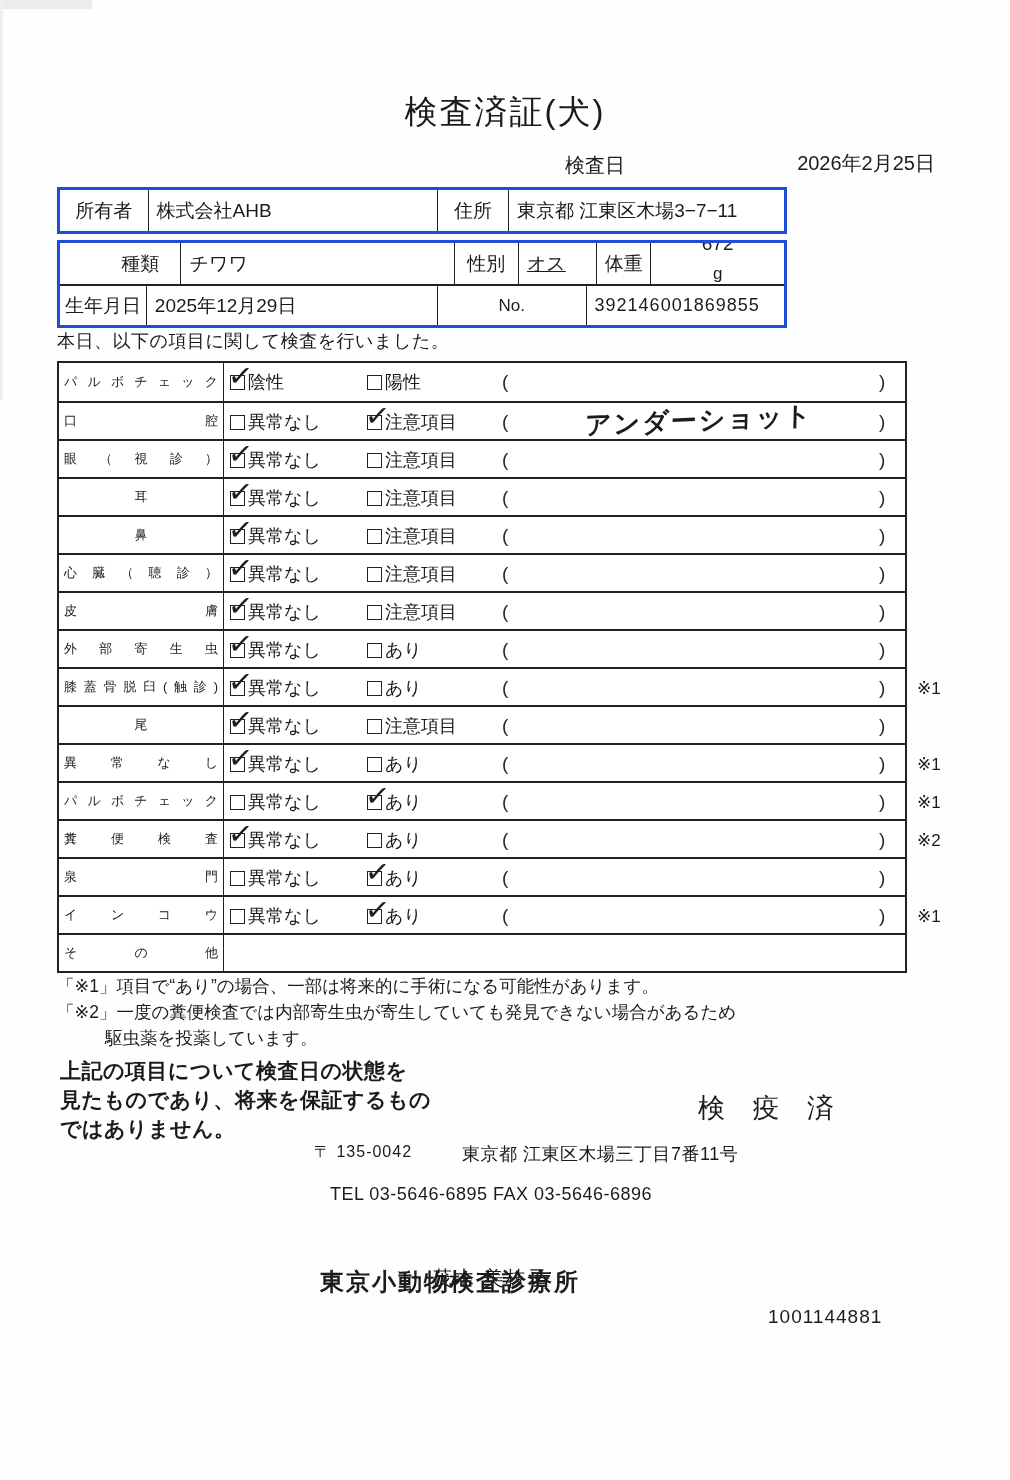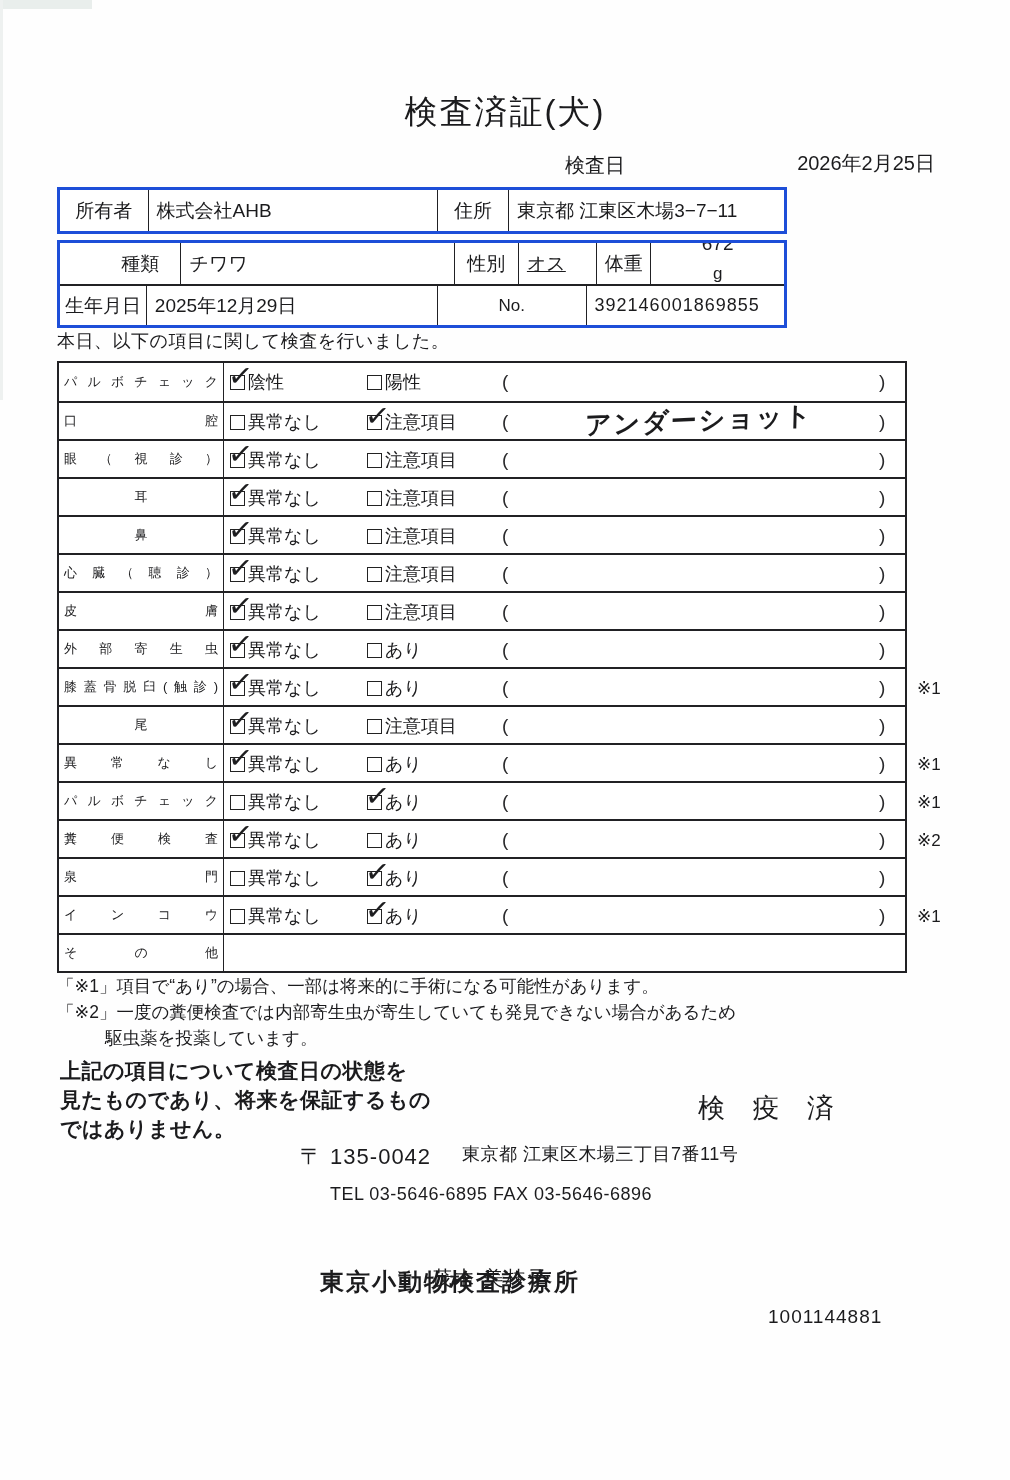--- a/index.html
+++ b/index.html
@@ -48,21 +48,21 @@
         font-size:26px;font-weight:700;letter-spacing:2px;transform:rotate(-2.5deg) skewX(-4deg);color:#1b1b1d;}
   .rowmark{position:absolute;left:858px;top:0;height:38px;display:flex;align-items:center;font-size:17px;white-space:nowrap;}
 
   .footnotes{left:57px;top:973px;width:900px;font-size:17.5px;line-height:26px;}
   .fline{white-space:nowrap;}
   .fline.indent{padding-left:48px;}
 
   .disclaimer{left:60px;top:1056px;font-size:21px;line-height:29px;font-weight:600;letter-spacing:0.5px;}
   .stamp{left:698px;top:1090px;font-size:27px;font-weight:500;letter-spacing:10px;white-space:nowrap;}
 
-  .postal{left:300px;top:1142px;font-size:22px;letter-spacing:1px;}
+  .postal{left:314px;top:1142px;font-size:16px;letter-spacing:1px;}
   .addr2{left:462px;top:1142px;font-size:18px;letter-spacing:0.5px;}
   .tel{left:330px;top:1184px;font-size:18px;letter-spacing:0.5px;}
   .clinic{left:320px;top:1266px;font-size:24px;font-weight:600;letter-spacing:2px;}
   .vet{left:432px;top:1265px;font-size:20px;letter-spacing:2px;}
   .serial{left:768px;top:1306px;font-size:19px;letter-spacing:1px;}
 </style>
 </head>
 <body>
 
 <div class="page">

